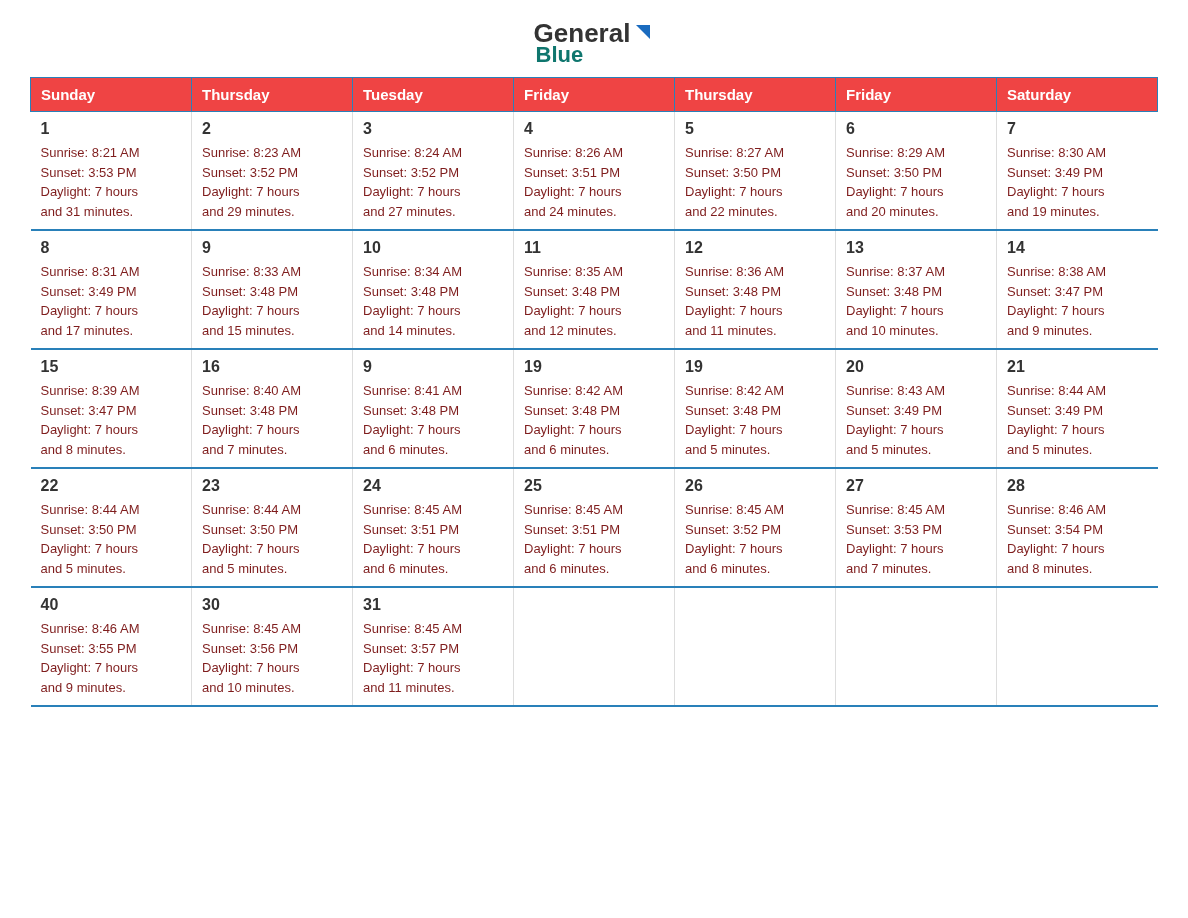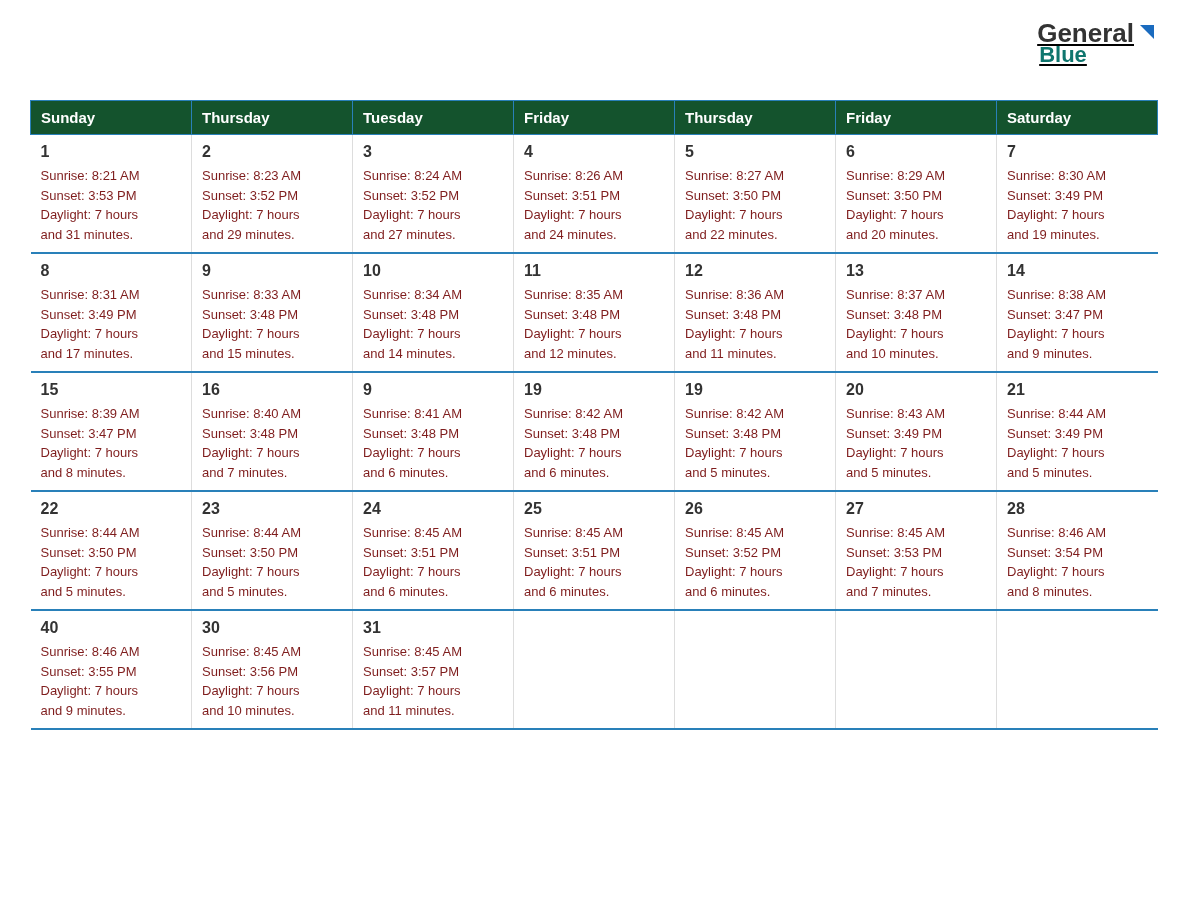--- a/index.html
+++ b/index.html
@@ -5,24 +5,23 @@
     * { margin: 0; padding: 0; box-sizing: border-box; }
     body {
       font-family: Arial, sans-serif;
       background: #fff;
       width: 1188px;
       min-height: 918px;
       padding: 20px 30px;
     }
     .header-area {
       display: flex;
-      justify-content: flex-end;
+      justify-content: center;
       align-items: flex-start;
-      margin-bottom: 32px;
-      text-decoration: underline;
+      margin-bottom: 9px;
     }
     .logo {
       display: flex;
       flex-direction: column;
       align-items: flex-start;
     }
     .logo-text {
       font-size: 26px;
       font-weight: bold;
       color: #333;
@@ -48,21 +47,21 @@
       font-size: 22px;
       color: #555;
       margin-top: 4px;
     }
     table {
       width: 100%;
       border-collapse: collapse;
       table-layout: fixed;
     }
     thead tr {
-      background-color: #14532d;
+      background-color: #ef4444;
     }
     thead th {
       color: #fff;
       font-size: 15px;
       font-weight: bold;
       padding: 8px 10px;
       text-align: left;
       border: 1px solid #2980b9;
     }
     tbody tr {

